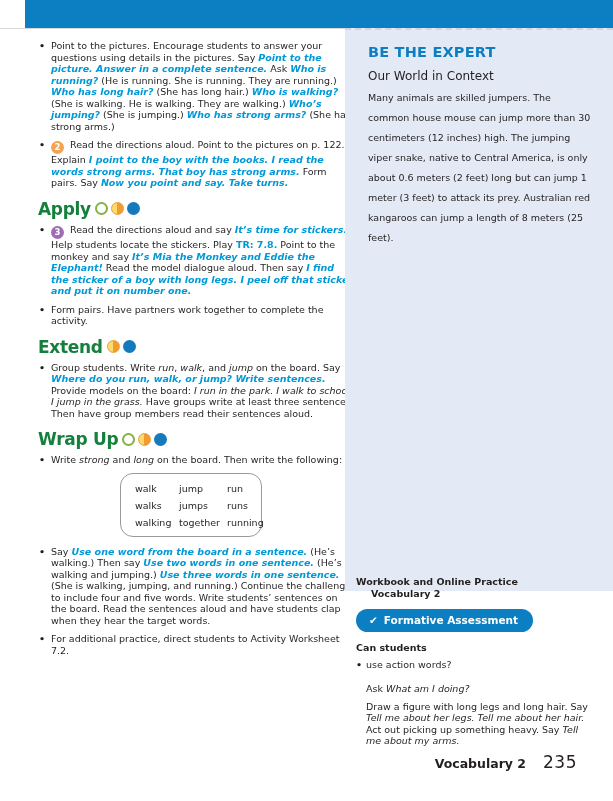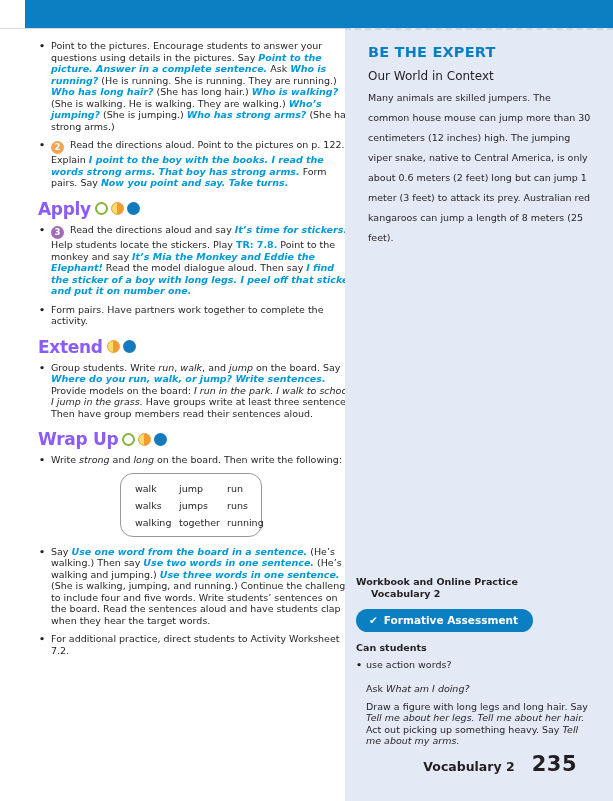--- a/index.html
+++ b/index.html
@@ -19,36 +19,36 @@
   .seg-tb{color:#0099d8;font-weight:bold;font-style:italic;}
   .seg-tbb{color:#0099d8;font-weight:bold;}
   .badge{
     display:inline-flex;align-items:center;justify-content:center;
     width:13px;height:13px;border-radius:50%;color:#fff;
     font-size:8.5px;font-weight:bold;vertical-align:-2px;margin-right:3px;
   }
   .badge-orange{background:#f2a354;}
   .badge-purple{background:#a06cb5;}
   .sec{display:flex;align-items:center;gap:4px;margin:10px 0 5px 0;
-    font-size:17px;font-weight:bold;letter-spacing:-0.3px;color:#8b5cf6;}
+    font-size:17px;font-weight:bold;letter-spacing:-0.3px;color:#15803d;}
   .cir{width:13px;height:13px;border-radius:50%;display:inline-block;flex:0 0 auto;}
   .cir-outline-green{background:#fff;border:2.5px solid #86b33e;box-sizing:border-box;}
   .cir-half-orange{background:linear-gradient(90deg,#fbda6e 50%,#f09c2e 50%);
     border:1px solid #ec9d35;box-sizing:border-box;}
   .cir-solid-blue{background:#1479bd;}
 
   .word-box{
     box-sizing:border-box;width:142px;margin:4px 0 9px 82px;
     border:1.5px solid #97999c;border-radius:13px;padding:9px 14px 8px 14px;
   }
   .wb-grid{display:grid;grid-template-columns:44px 48px 1fr;row-gap:6px;font-size:9.5px;}
 
   
   .sidebar{
-    position:absolute;left:345px;top:28px;width:268px;height:773px;
+    position:absolute;left:345px;top:28px;width:268px;height:563px;
     background:#e4eaf5;box-sizing:border-box;
     border-top:2px dashed #cdd4e2;
     padding:12px 20px 0 23px;
   }
   .expert-title{color:#0c7fc3;font-size:14.5px;font-weight:bold;letter-spacing:0.2px;margin:2px 0 9px 0;}
   .context-title{font-size:12px;font-weight:normal;margin:0 0 5px 0;}
   .context-body{font-size:9.5px;line-height:20px;margin:0;}
   .sb-bottom{position:absolute;left:11px;right:24px;top:546px;}
   .wb-title{font-size:9.5px;font-weight:bold;line-height:12px;}
   .wb-sub{font-size:9.5px;font-weight:bold;line-height:12px;margin-left:15px;margin-bottom:7px;}
@@ -57,21 +57,21 @@
     border-radius:12px;padding:5px 15px 6px 13px;font-size:10.5px;font-weight:bold;
     margin:2px 0 10px 0;
   }
   .can{font-size:9.5px;font-weight:bold;margin:0 0 6px 0;}
   .sb-item{margin:0 0 6px 0;font-size:9.5px;line-height:11.5px;}
   .sb-q{position:relative;padding-left:10px;}
   .sb-q::before{content:"\2022";position:absolute;left:0;top:0;font-weight:bold;}
   .sb-detail{padding-left:10px;margin-top:1px;}
   .sb-footer{position:absolute;top:722px;right:36px;display:flex;align-items:baseline;gap:17px;}
   .sb-footer-label{font-size:12.5px;font-weight:bold;}
-  .sb-footer-page{font-size:21px;font-weight:bold;letter-spacing:0.5px;}
+  .sb-footer-page{font-size:17px;font-weight:normal;letter-spacing:0.5px;}
 </style>
 </head>
 <body>
 
 <div class="top-bar"></div>
 <div class="page-edge"></div>
 
 <div class="main">
 
   <div class="bullet">

